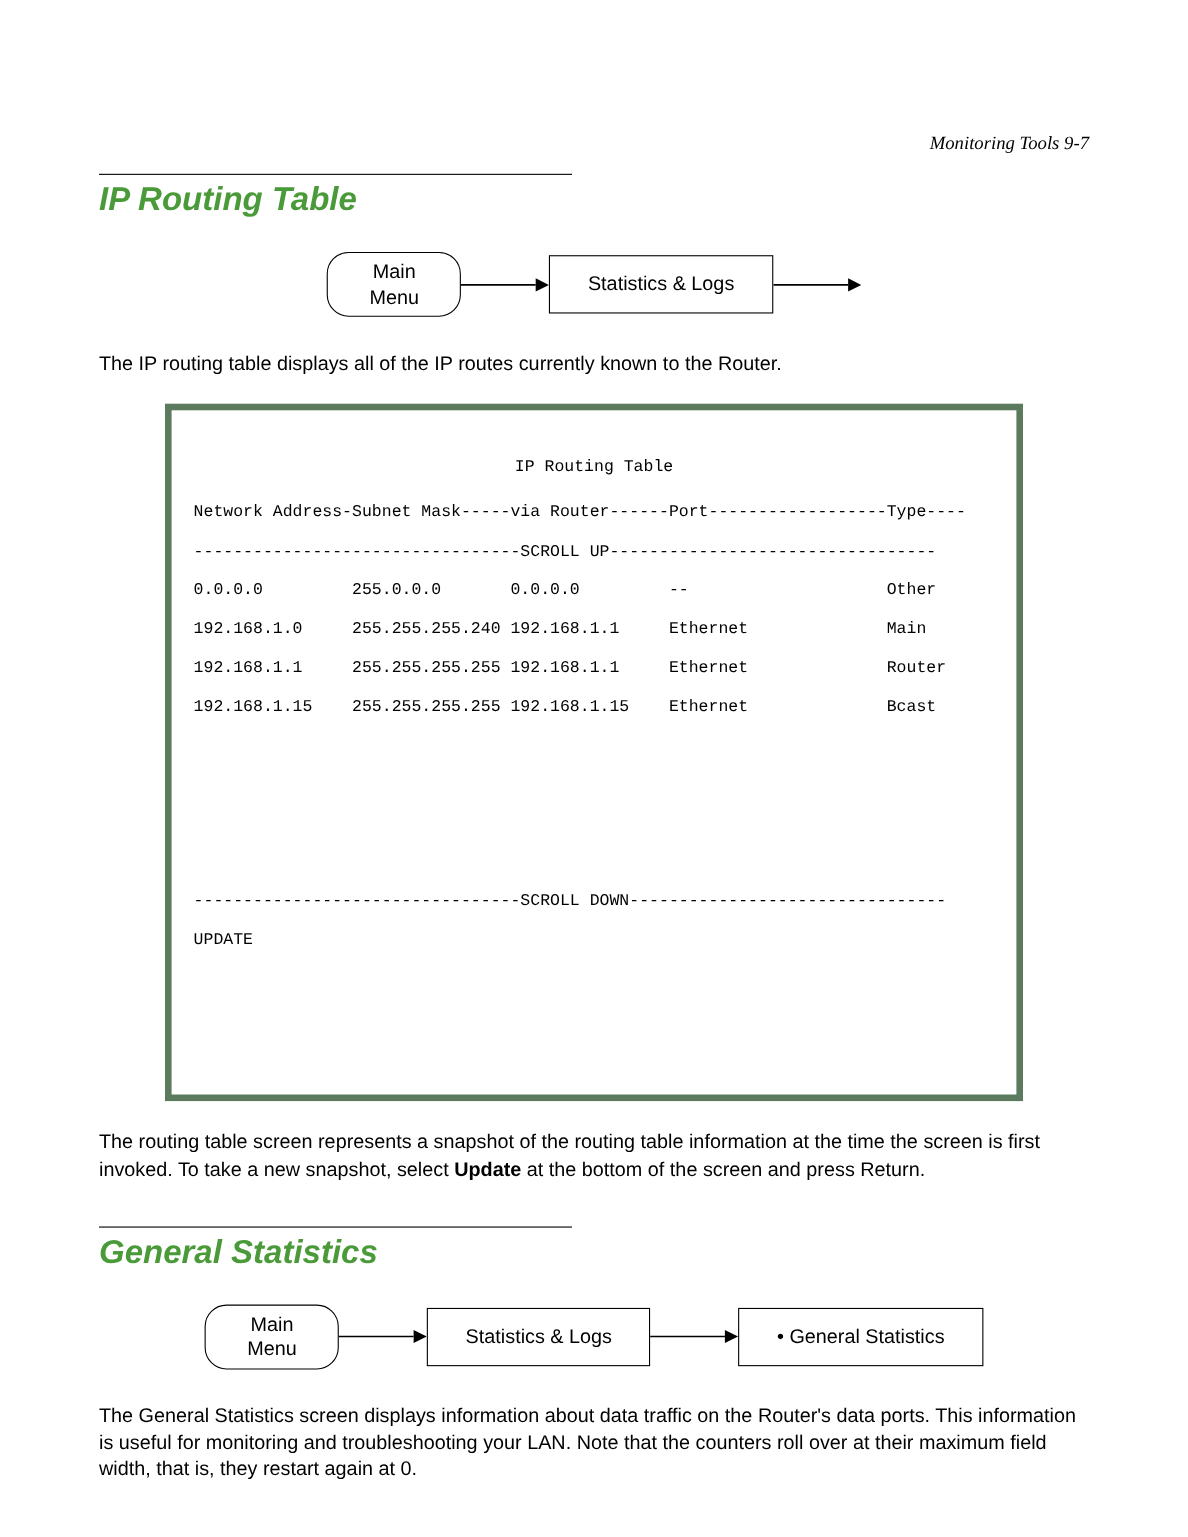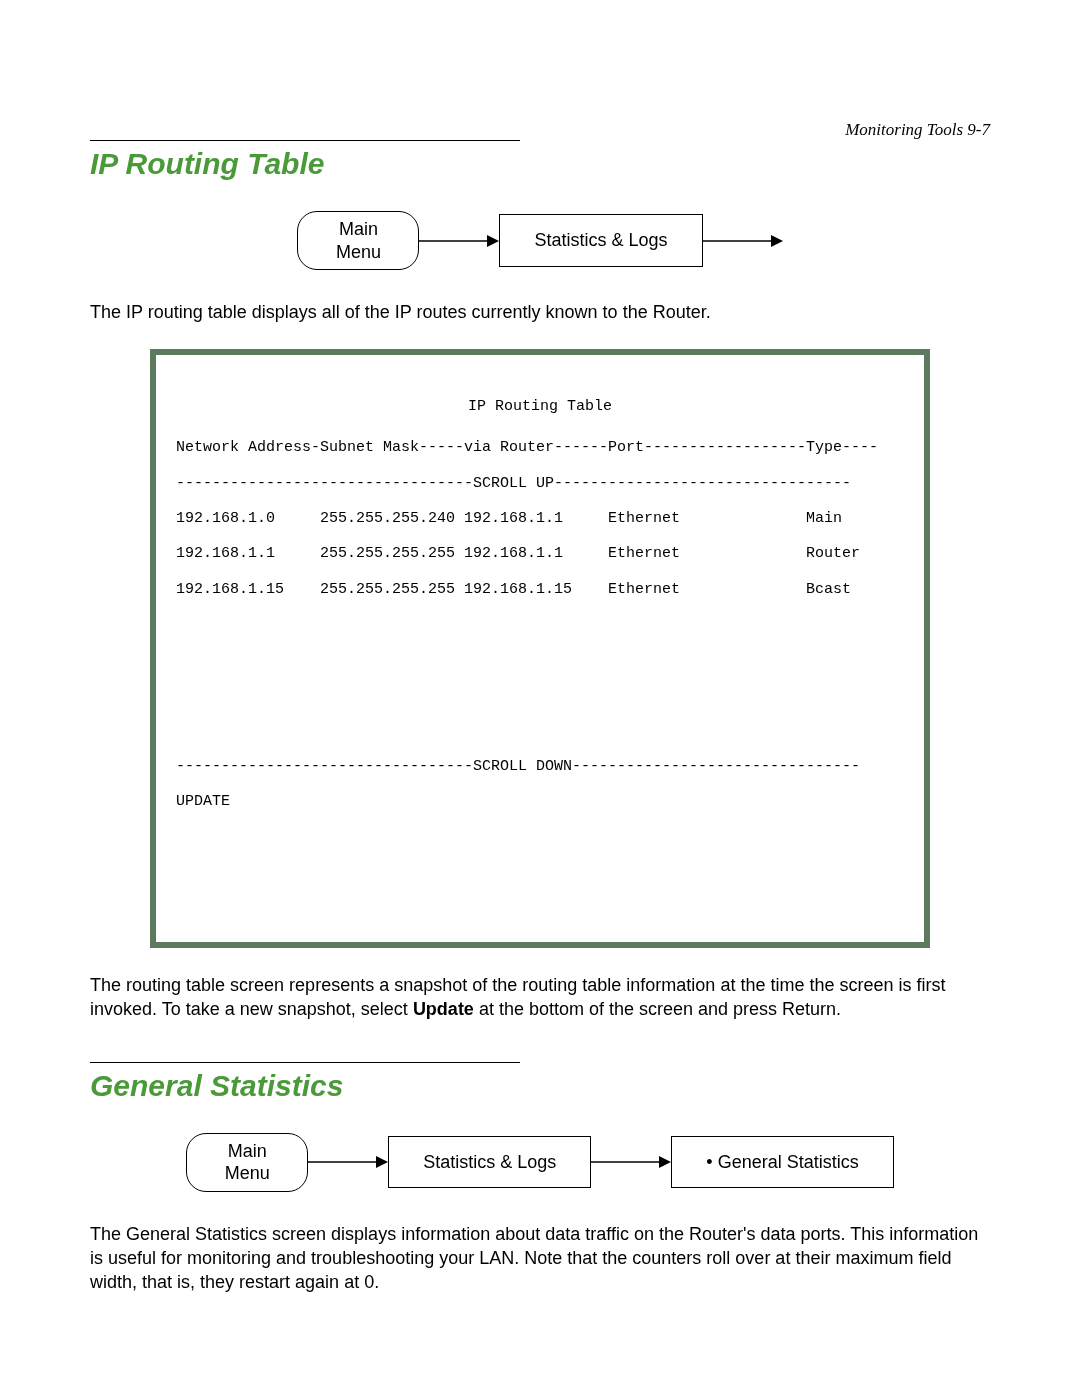--- a/index.html
+++ b/index.html
@@ -11,20 +11,21 @@
   }
   .page {
     padding: 120px 90px 60px 90px;
     box-sizing: border-box;
   }
   .header-line {
     text-align: right;
     font-style: italic;
     font-family: Georgia, 'Times New Roman', serif;
     font-size: 17px;
+    margin-bottom: 18px;
   }
   .section-rule {
     border: none;
     border-top: 1.5px solid #000;
     width: 430px;
     margin: 0 0 6px 0;
   }
   h2.section-title {
     font-family: Arial, Helvetica, sans-serif;
     font-weight: bold;
@@ -113,20 +114,21 @@
           </svg>
       </div>
     </div>
 
     <p class="body-text">The IP routing table displays all of the IP routes currently known to the Router.</p>
 
     <div class="terminal">
 <div class="terminal-title">IP Routing Table</div>
 <div>Network Address-Subnet Mask-----via Router------Port------------------Type----</div>
 <div>---------------------------------SCROLL UP---------------------------------</div>
+<div>0.0.0.0         255.0.0.0       0.0.0.0         --                    Other</div>
 <div>192.168.1.0     255.255.255.240 192.168.1.1     Ethernet              Main</div>
 <div>192.168.1.1     255.255.255.255 192.168.1.1     Ethernet              Router</div>
 <div>192.168.1.15    255.255.255.255 192.168.1.15    Ethernet              Bcast</div>
 <div>
 
 
 
 
 
 

